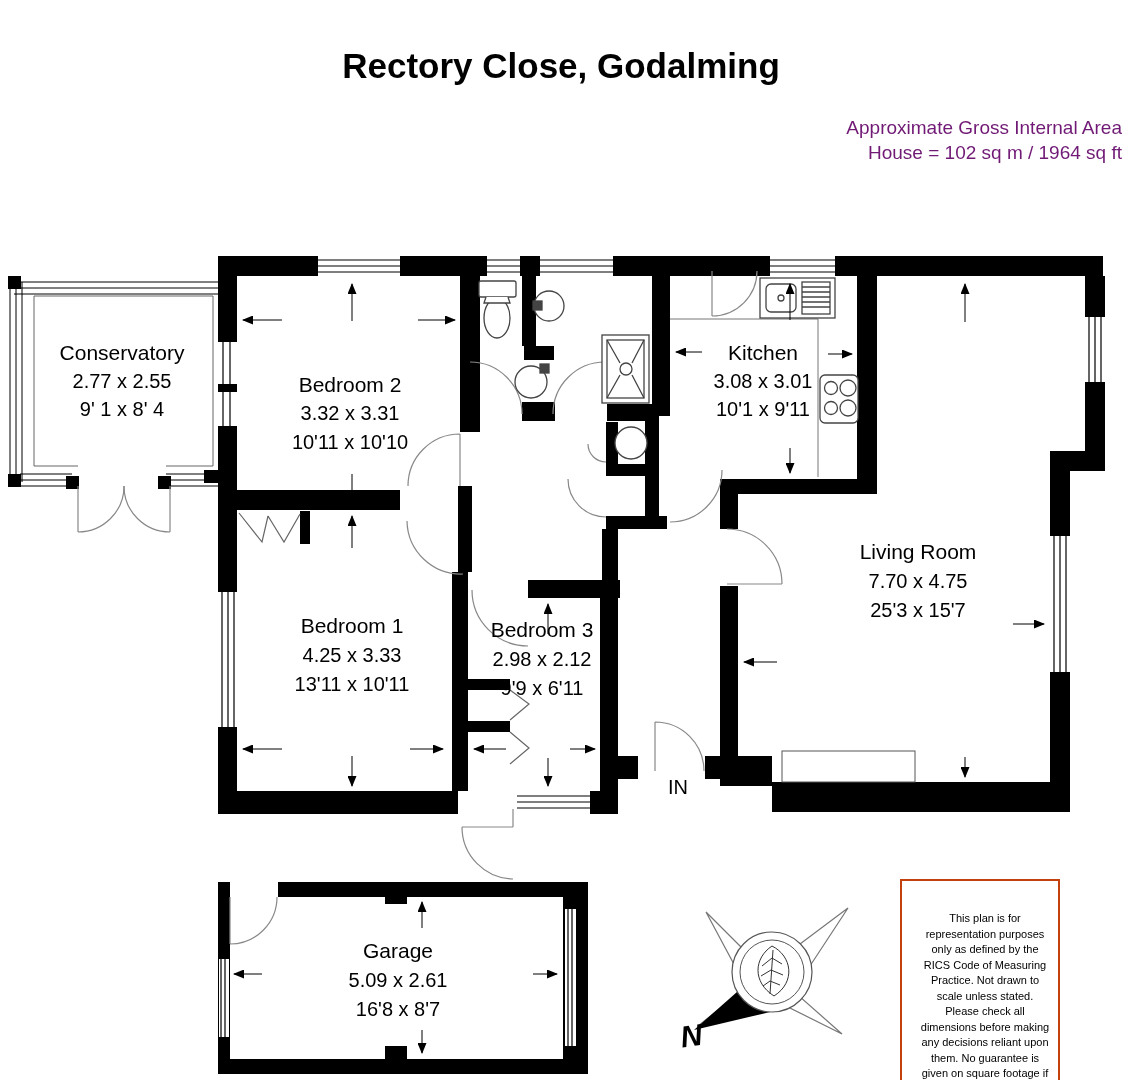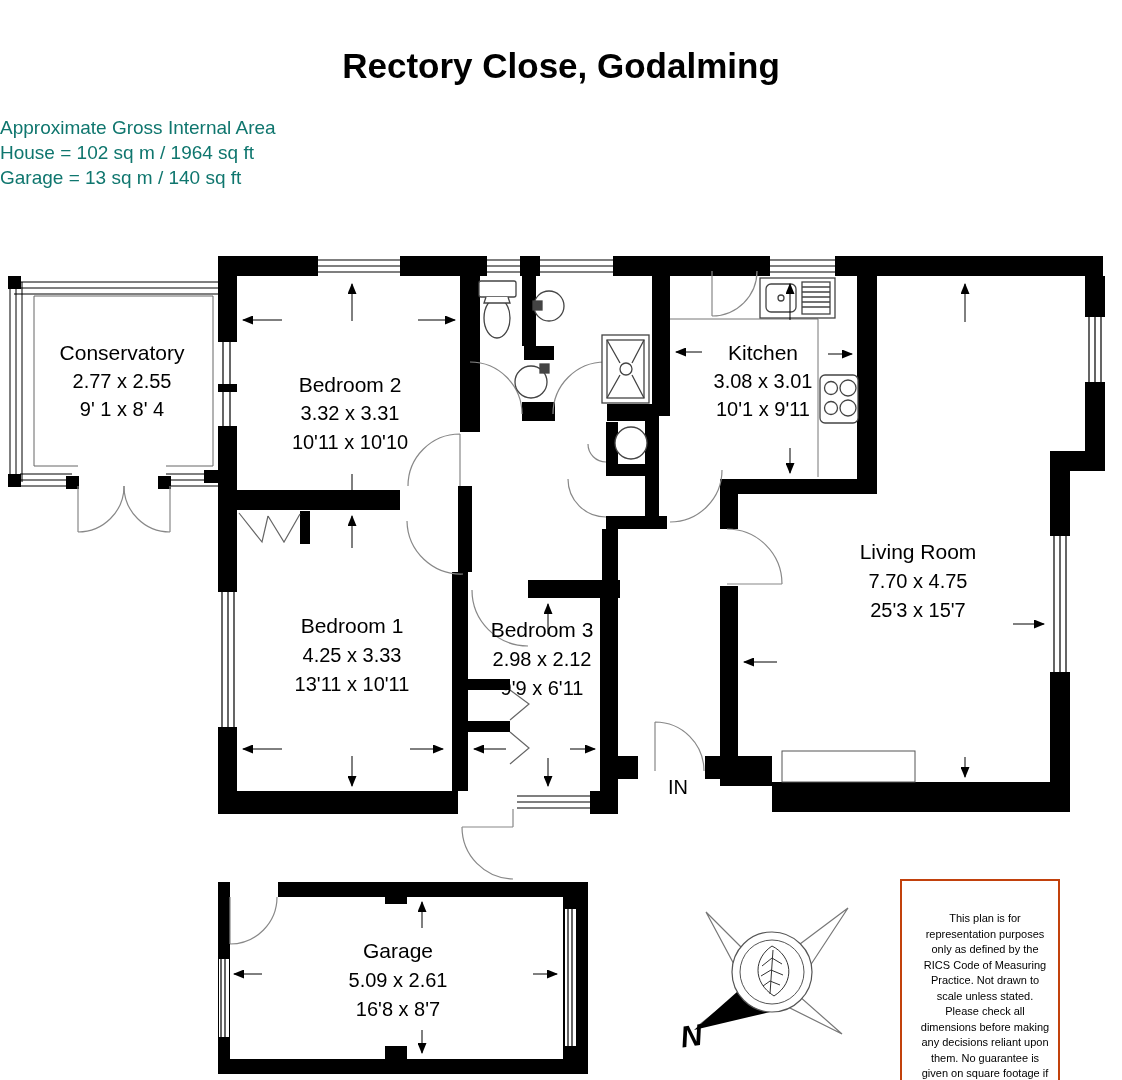--- a/index.html
+++ b/index.html
@@ -1,42 +1,41 @@
 <!DOCTYPE html>
 <html><head>
 <meta charset="utf-8">
 <style>
   html,body{margin:0;padding:0;background:#fff;}
   #page{position:relative;width:1122px;height:1080px;background:#fff;overflow:hidden;
         font-family:"Liberation Sans",sans-serif;margin-top:24px;}
   #title{position:absolute;top:22px;left:0;width:100%;text-align:center;
          font-size:35px;font-weight:bold;color:#000;letter-spacing:0px;}
-  #subtitle{position:absolute;top:91px;left:0;width:100%;text-align:left;
-            font-size:19px;color:#0f766e;line-height:25px;}
+  #subtitle{position:absolute;top:91px;left:0;width:100%;text-align:right;
+            font-size:19px;color:#701a75;line-height:25px;}
   #plan-svg{position:absolute;left:0;top:0;}
   #disclaimer-box{position:absolute;left:900px;top:855px;width:160px;height:245px;
                   border:2px solid #c2410c;box-sizing:border-box;background:#fff;padding-left:10px;}
   #disclaimer-text{padding:30px 8px 0 8px;font-size:11px;line-height:15.5px;
                    text-align:center;color:#000;}
   .room-name{font-size:21px;fill:#000;}
   .room-dim{font-size:20px;fill:#000;}
   .in-label{font-size:20px;fill:#000;}
   .n-label{font-size:30px;font-weight:bold;font-style:italic;fill:#000;}
   text{font-family:"Liberation Sans",sans-serif;}
 </style>
 </head>
 <body>
 
 <div id="page">
 
   <div id="title">Rectory Close, Godalming</div>
   <div id="subtitle">
     <div>Approximate Gross Internal Area</div>
     <div>House = 102 sq m / 1964 sq ft</div>
-    <div>Garage = 13 sq m / 140 sq ft</div>
   </div>
 
   <svg id="plan-svg" width="1122" height="1080" viewBox="0 0 1122 1080">
     <defs>
       <marker id="ah" markerWidth="11" markerHeight="9" refX="10" refY="4.5" orient="auto">
         <path d="M0,0 L11,4.5 L0,9 z" fill="#000"></path>
       </marker>
     </defs>
 
     <g fill="#000" stroke="none">

